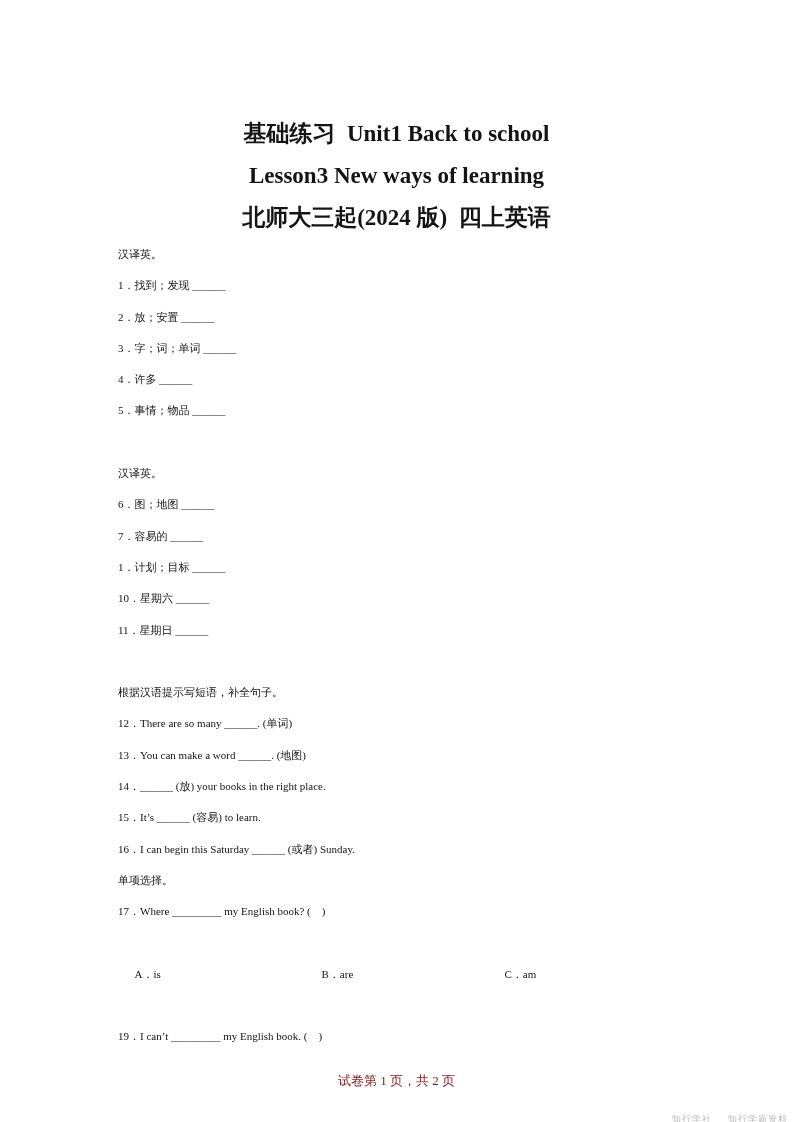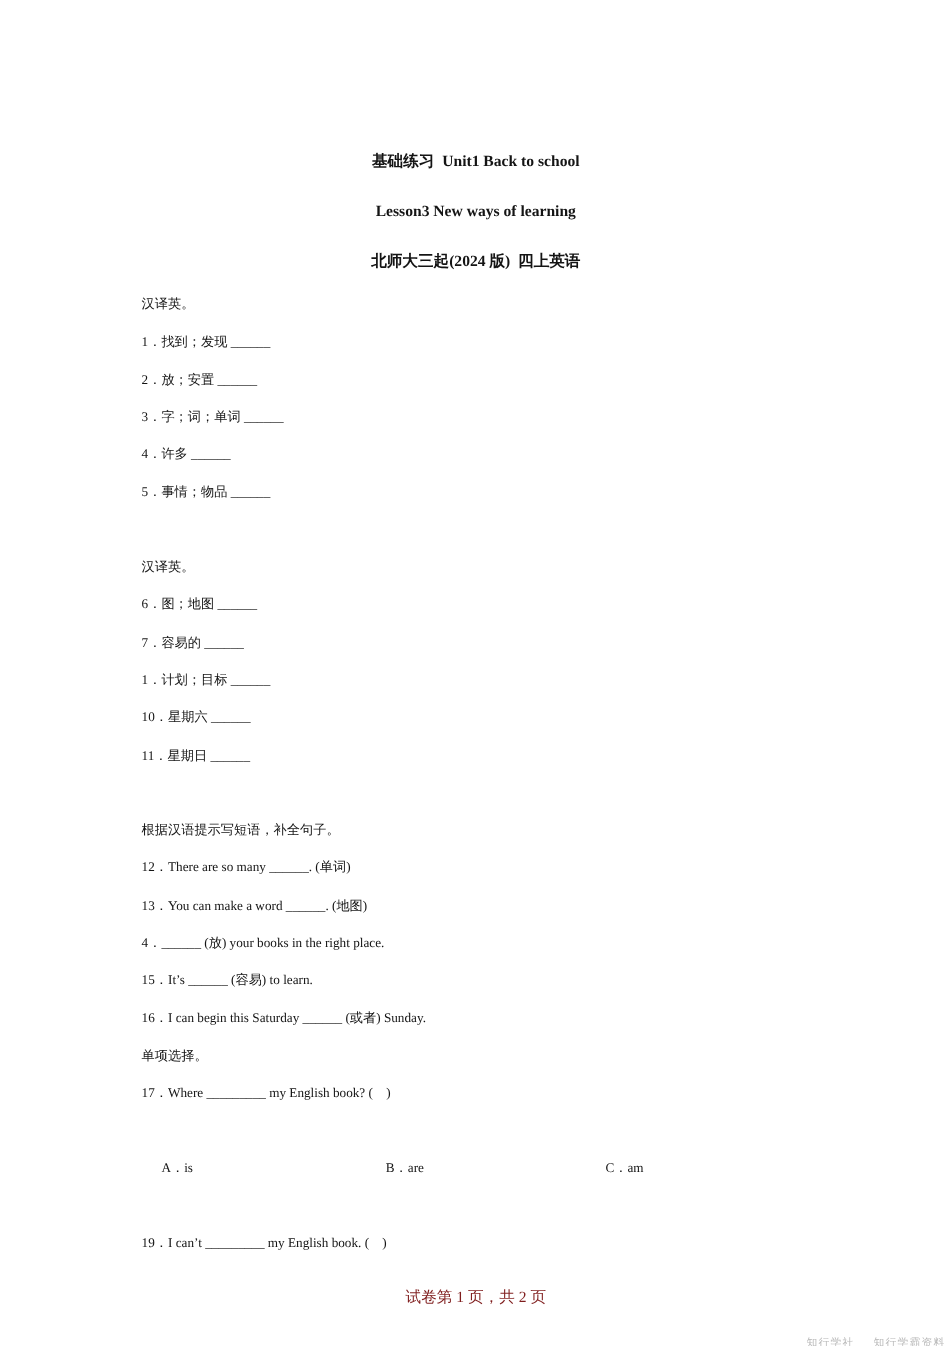--- a/index.html
+++ b/index.html
@@ -9,21 +9,21 @@
     height: 1122px;
     background: #ffffff;
     font-family: "Liberation Serif", "DejaVu Serif", serif;
     color: #141414;
     overflow: hidden;
   }
   .titles {
     padding-top: 113px;
     text-align: center;
     font-weight: 700;
-    font-size: 13px;
+    font-size: 23px;
   }
   .title-line {
     line-height: 42px;
     white-space: pre;
   }
   .content {
     padding-left: 118px;
     font-size: 11px;
   }
   .line {
@@ -86,21 +86,21 @@
     <p class="line">7．容易的 ______</p>
     <p class="line">1．计划；目标 ______</p>
     <p class="line">10．星期六 ______</p>
     <p class="line">11．星期日 ______</p>
 
     <div class="gap"></div>
 
     <p class="line">根据汉语提示写短语，补全句子。</p>
     <p class="line">12．There are so many ______. (单词)</p>
     <p class="line">13．You can make a word ______. (地图)</p>
-    <p class="line">4．______ (放) your books in the right place.</p>
+    <p class="line">14．______ (放) your books in the right place.</p>
     <p class="line">15．It’s ______ (容易) to learn.</p>
     <p class="line">16．I can begin this Saturday ______ (或者) Sunday.</p>
 
     <p class="line">单项选择。</p>
     <p class="line">17．Where _________ my English book? (    )</p>
     <p class="line options">
       <span class="opt opt-a">A．is</span><span class="opt opt-b">B．are</span><span class="opt opt-c">C．am</span>
     </p>
     <p class="line">19．I can’t _________ my English book. (    )</p>
 

